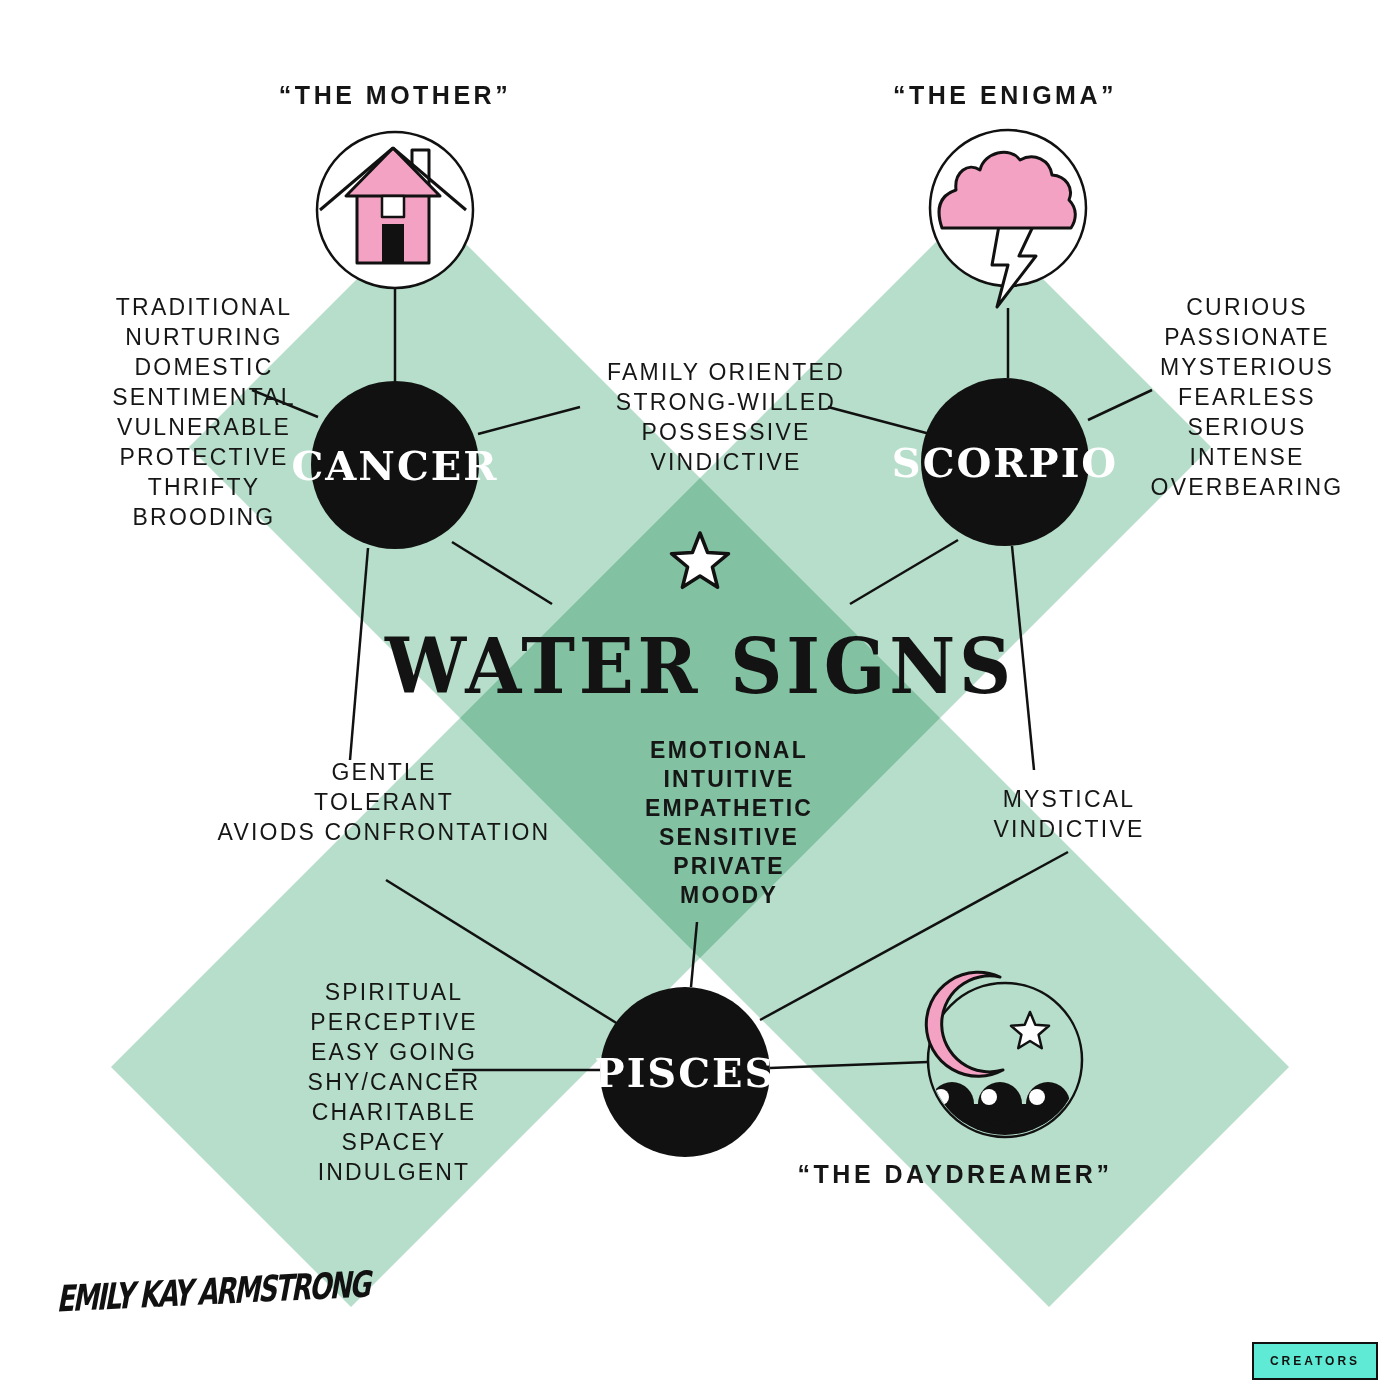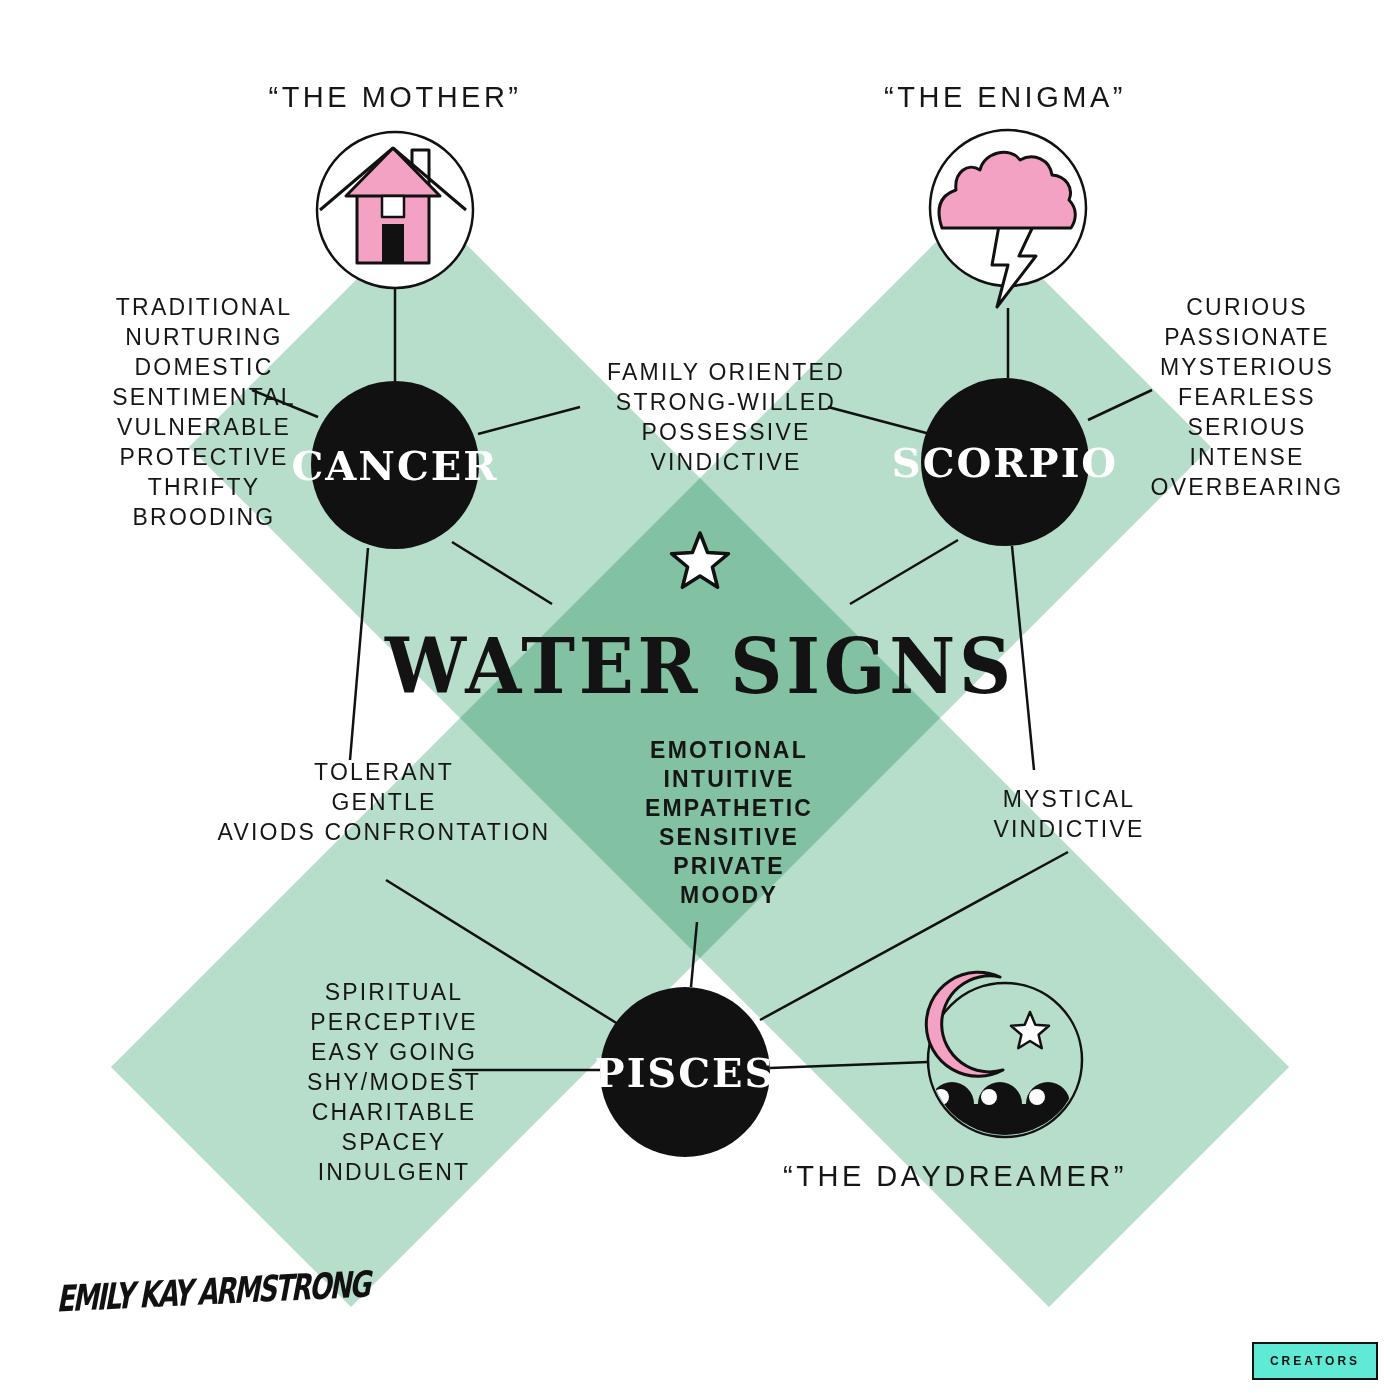--- a/index.html
+++ b/index.html
@@ -4,21 +4,21 @@
 <style>
   html,body{margin:0;padding:0;}
   body{width:1400px;height:1400px;position:relative;background:#ffffff;overflow:hidden;
        font-family:"Liberation Sans", sans-serif;color:#161616;}
   #bg{position:absolute;left:0;top:0;}
   .abs{position:absolute;}
   .cx{transform:translateX(-50%);}
   .traits{text-align:center;font-size:23px;letter-spacing:2.2px;line-height:30px;white-space:nowrap;margin-left:29px;}
   .traits div{white-space:nowrap;}
   .traits.bold{font-weight:700;line-height:29px;}
-  .epithet{font-size:29px;font-weight:400;letter-spacing:3.5px;white-space:nowrap;}
+  .epithet{font-size:25px;font-weight:700;letter-spacing:3.5px;white-space:nowrap;}
   .sign-name{font-family:"DejaVu Serif", serif;font-weight:700;color:#ffffff;
              font-size:40px;letter-spacing:2px;white-space:nowrap;
              transform:translate(-50%,-50%);}
   #title{font-family:"DejaVu Serif", serif;font-weight:700;font-size:76px;letter-spacing:4px;
          color:#131313;white-space:nowrap;transform:translateX(-50%) scaleX(0.95);}
   #signature{font-family:"DejaVu Sans", sans-serif;font-weight:700;font-size:26px;letter-spacing:-2px;
              transform:skewX(-12deg) scaleY(1.4) rotate(-2deg);transform-origin:left bottom;
              color:#111;white-space:nowrap;}
   #badge{border:2px solid #111;width:122px;height:34px;display:flex;align-items:center;justify-content:center;
          font-size:12px;font-weight:700;letter-spacing:3px;color:#111;background:#5eead4;}
@@ -138,33 +138,33 @@
 <div class="abs cx traits bold" style="left:700px;top:736px;">
     <div>EMOTIONAL</div>
     <div>INTUITIVE</div>
     <div>EMPATHETIC</div>
     <div>SENSITIVE</div>
     <div>PRIVATE</div>
     <div>MOODY</div>
   </div>
 
 <div class="abs cx traits" style="left:355px;top:757px;">
+    <div>GENTLE</div>
     <div>TOLERANT</div>
-    <div>GENTLE</div>
     <div>AVIODS CONFRONTATION</div>
   </div>
 <div class="abs cx traits" style="left:1040px;top:784px;">
     <div>MYSTICAL</div>
     <div>VINDICTIVE</div>
   </div>
 <div class="abs cx traits" style="left:365px;top:977px;">
     <div>SPIRITUAL</div>
     <div>PERCEPTIVE</div>
     <div>EASY GOING</div>
-    <div>SHY/MODEST</div>
+    <div>SHY/CANCER</div>
     <div>CHARITABLE</div>
     <div>SPACEY</div>
     <div>INDULGENT</div>
   </div>
 
 <div class="abs cx epithet" style="left:955px;top:1160px;">“THE DAYDREAMER”</div>
 
 <div id="signature" class="abs" style="left:55px;top:1290px;">EMILY KAY ARMSTRONG</div>
 <div id="badge" class="abs" style="left:1252px;top:1342px;">CREATORS</div>
 

